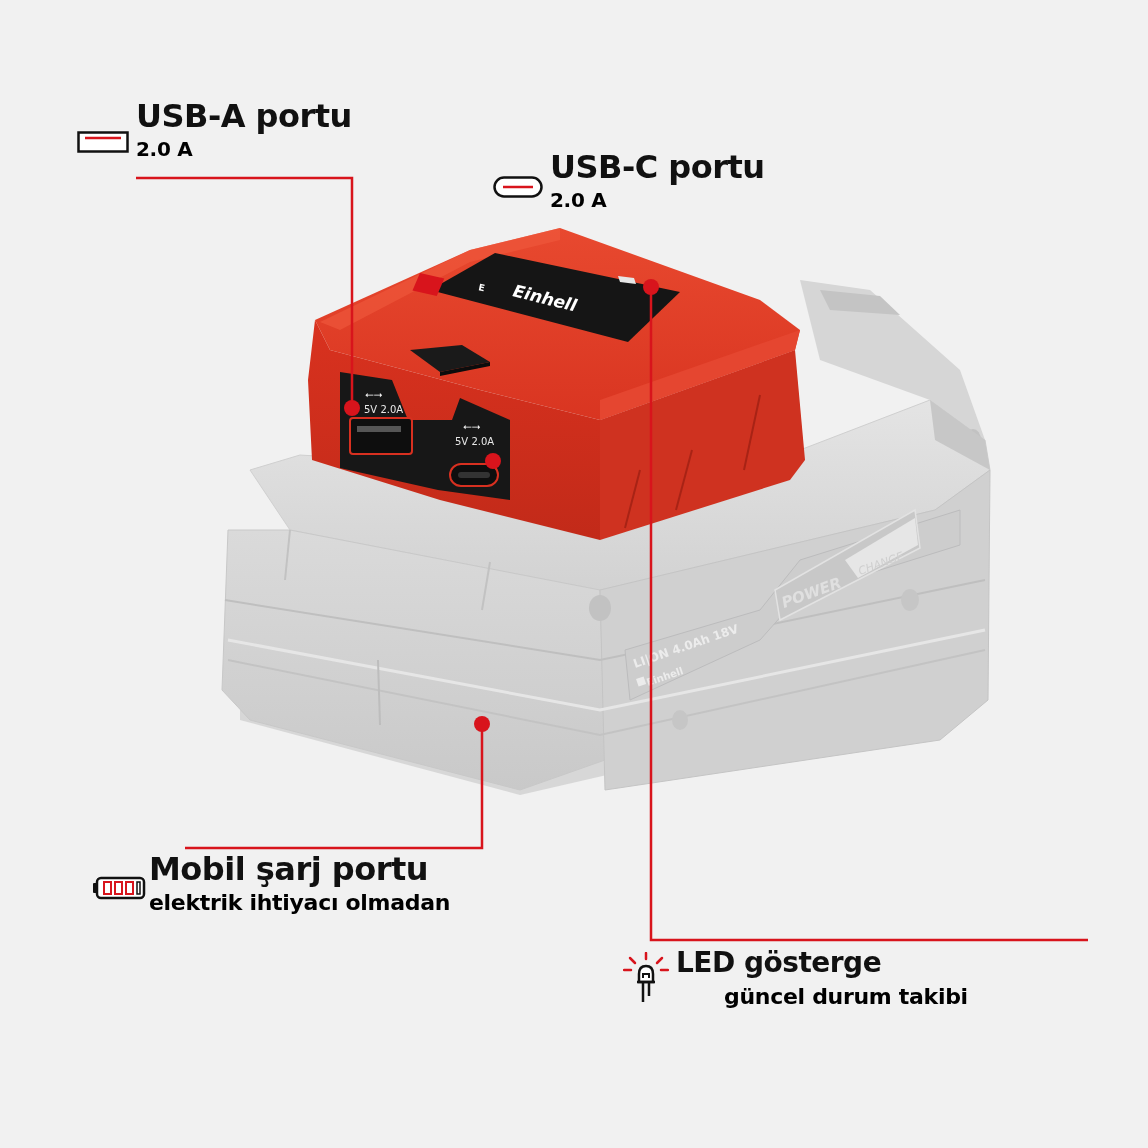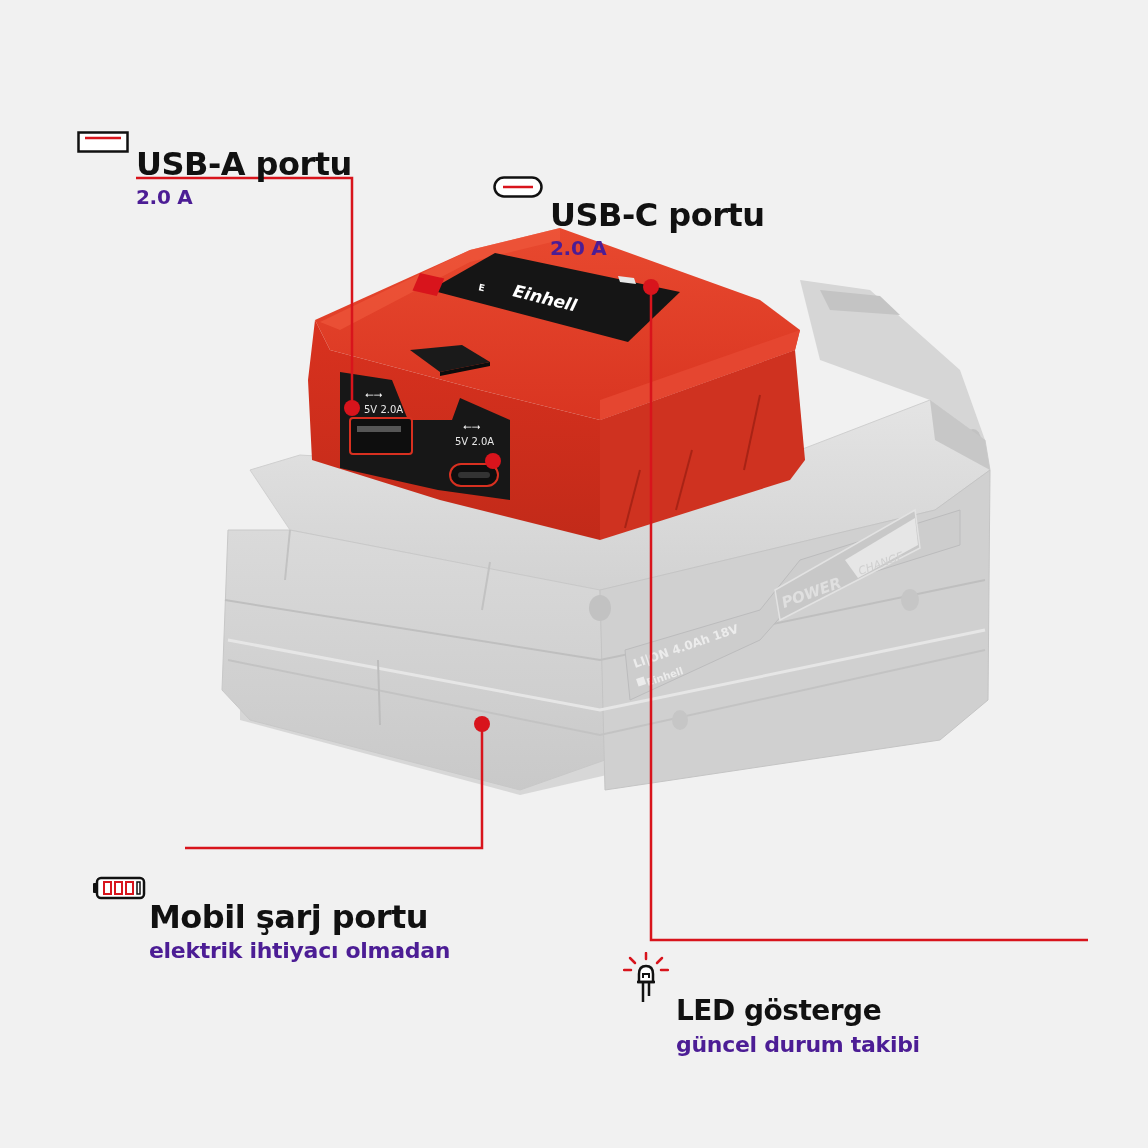--- a/index.html
+++ b/index.html
@@ -5,24 +5,24 @@
     * { margin: 0; padding: 0; box-sizing: border-box; }
     html, body { width: 1148px; height: 1148px; overflow: hidden; }
     body {
       background: #f1f1f1;
       font-family: "DejaVu Sans", "Liberation Sans", sans-serif;
       position: relative;
     }
     .canvas { position: absolute; left: 0; top: 0; width: 1148px; height: 1148px; }
     .callout { position: absolute; }
     .callout .title {
-      font-weight: bold; color: #111; letter-spacing: -0.5px; white-space: nowrap; margin-top: 48px;
+      font-weight: bold; color: #111; letter-spacing: -0.5px; white-space: nowrap;
     }
     .callout .sub {
-      font-weight: bold; color: #4c1d95; white-space: nowrap; letter-spacing: -0.3px;
+      font-weight: bold; color: #000000; white-space: nowrap; letter-spacing: -0.3px;
     }
     .icon { position: absolute; }
     svg text { font-family: "DejaVu Sans", "Liberation Sans", sans-serif; }
   </style>
 </head>
 <body>
 
 <div class="canvas">
 
   <svg class="product" width="1148" height="1148" viewBox="0 0 1148 1148" style="position:absolute;left:0;top:0;">
@@ -191,16 +191,16 @@
       </g>
       <path d="M16 30 L16 22 Q16 14 23 14 Q30 14 30 22 L30 30 Z" fill="#fff" stroke="#111" stroke-width="2.5"></path>
       <line x1="14" y1="30" x2="32" y2="30" stroke="#111" stroke-width="2.5"></line>
       <line x1="20" y1="30" x2="20" y2="50" stroke="#111" stroke-width="2.5"></line>
       <line x1="26" y1="30" x2="26" y2="44" stroke="#111" stroke-width="2.5"></line>
       <path d="M20 26 L20 22 L26 22 L26 26" fill="none" stroke="#111" stroke-width="2"></path>
     </svg>
   </div>
   <div class="callout" style="left:676px;top:943px;">
     <div class="title" style="font-size:28px;line-height:40px;">LED gösterge</div>
-    <div class="sub" style="font-size:22px;line-height:28px;">güncel durum takibi</div>
+    <div class="sub" style="font-size:22px;line-height:28px;margin-left:48px;">güncel durum takibi</div>
   </div>
 
 </div>
 
 </body></html>

